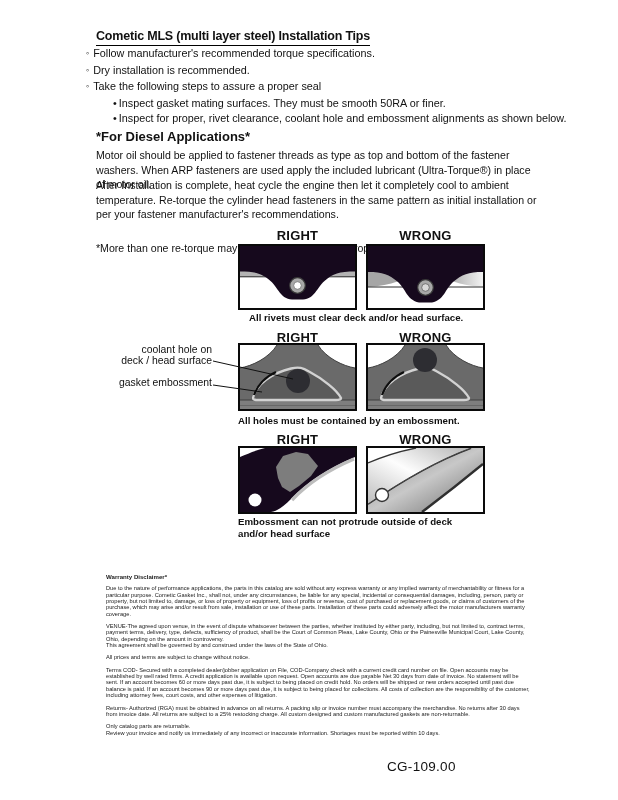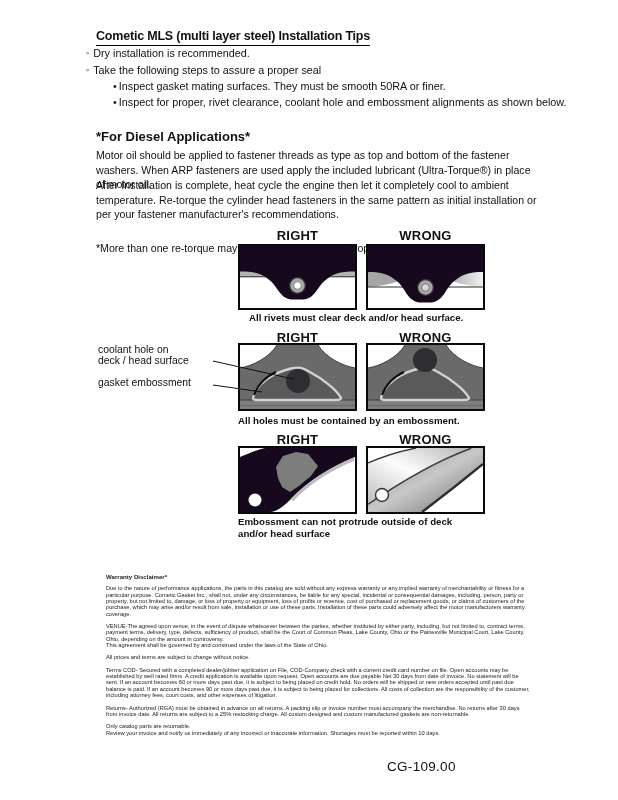--- a/index.html
+++ b/index.html
@@ -13,35 +13,36 @@
   .b{display:block;}
   .sub{margin-left:27px;}
   .m1::before{content:"◦";margin-right:4px;font-size:9px;position:relative;top:-1px;}
   .m2::before{content:"•";margin-right:2px;}
   .h2{left:96px;top:118px;font-size:13px;font-weight:bold;}
   .para{left:96px;width:442px;font-size:10.6px;line-height:14.9px;}
   .p1{top:137px;} .p2{top:167px;} .p3{top:210px;margin-top:31px;}
   .plbl{width:119px;text-align:center;font-size:13px;font-weight:bold;letter-spacing:0.2px;}
   .panel{border:2px solid #0a0a0a;background:#fff;display:block;}
   .cap{font-size:9.7px;font-weight:bold;line-height:12.3px;white-space:pre-line;}
-  .ann{width:114px;font-size:10.4px;line-height:11.3px;white-space:pre-line;}
+  .ann{width:114px;text-align:right;font-size:10.4px;line-height:11.3px;white-space:pre-line;}
   .warr{left:106px;top:574px;width:424px;font-size:5.7px;line-height:6.35px;color:#1a1a1a;}
   .warr h3{font-size:6.1px;margin:0 0 5px 0;}
   .warr p{margin:0 0 6px 0;white-space:pre-line;}
   .docnum{left:387px;top:759px;font-size:13.5px;letter-spacing:0.3px;}
   svg{display:block;}
 </style>
 </head>
 <body>
 
 <div class="page">
 
   <h1 class="abs title">Cometic MLS (multi layer steel) Installation Tips</h1>
 
   <div class="abs bullets">
+    <span class="b m1"><span>Follow manufacturer's recommended torque specifications.</span></span>
     <span class="b m1"><span>Dry installation is recommended.</span></span>
     <span class="b m1"><span>Take the following steps to assure a proper seal</span></span>
     <div class="sub">
       <span class="b m2"><span>Inspect gasket mating surfaces.  They must be smooth 50RA or finer.</span></span>
       <span class="b m2"><span>Inspect for proper, rivet clearance, coolant hole and embossment alignments as shown below.</span></span>
     </div>
   </div>
 
   <h2 class="abs h2">*For Diesel Applications*</h2>
   <p class="abs para p1">Motor oil should be applied to fastener threads as type as top and bottom of the fastener washers. When ARP fasteners are used apply the included lubricant (Ultra-Torque®) in place of motor oil.</p>

